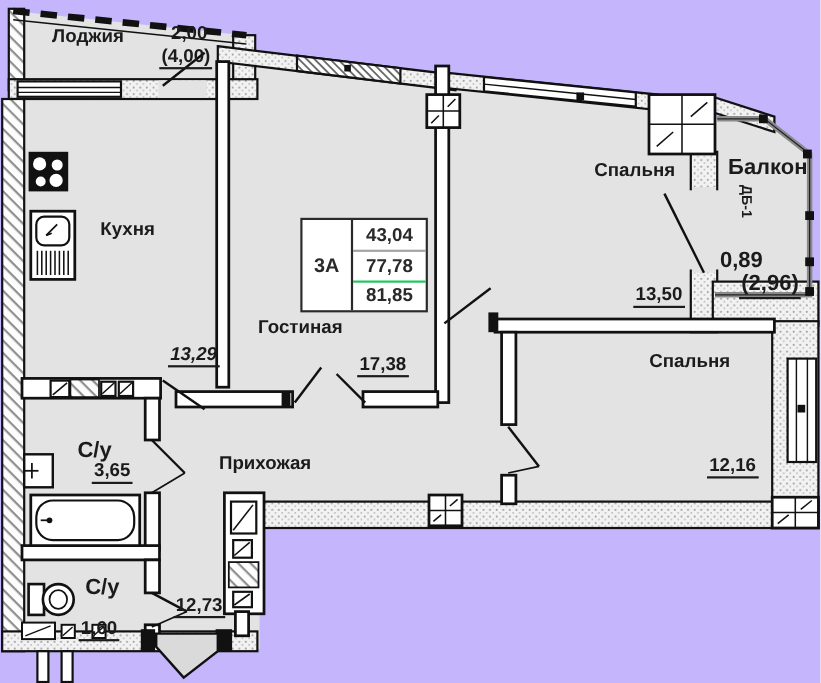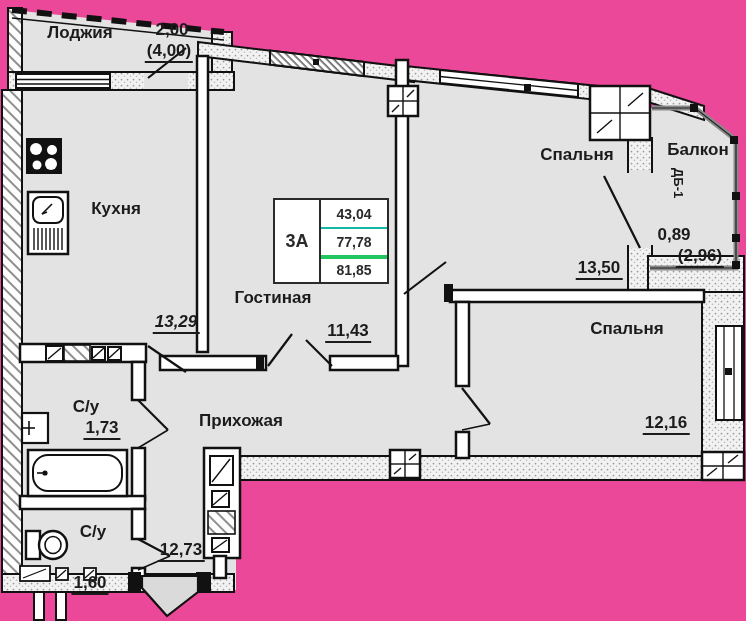--- a/index.html
+++ b/index.html
@@ -1,33 +1,33 @@
 <!DOCTYPE html>
 <html><head>
 <meta charset="utf-8">
 <style>
   html,body{margin:0;padding:0;background:#fff;}
-  #plan{position:relative;width:746px;height:621px;background:#ec4899;overflow:hidden;
+  #plan{position:relative;width:746px;height:621px;background:#c4b5fd;overflow:hidden;
         font-family:"Liberation Sans",sans-serif;}
   #plan svg{position:absolute;left:0;top:0;}
   .lbl{position:absolute;font-weight:700;font-size:17px;color:#1b1b1b;
        transform:translateX(-50%);white-space:nowrap;line-height:1.1;}
   .u{border-bottom:2.5px solid #1b1b1b;padding:0 2px 1px 2px;margin-top:28px;}
-  .small{font-size:17px;}
+  .small{font-size:20px;}
   .tiny{font-size:13px;}
   .vert{transform:translateX(-50%) rotate(90deg);transform-origin:center;}
   
   #unit-table{position:absolute;left:273px;top:198px;width:112px;height:82px;
       background:#fff;border:2px solid #2a2a2a;display:grid;
       grid-template-columns:46px 1fr;grid-template-rows:1fr 1fr 1fr;}
   #unit-table .cell{display:flex;align-items:center;justify-content:center;
-      font-weight:700;font-size:14px;color:#2a2a2a;}
+      font-weight:700;font-size:17px;color:#2a2a2a;}
   #unit-table .code{grid-row:1 / span 3;border-right:2px solid #2a2a2a;font-size:18px;}
-  #unit-table .r2{border-top:2px solid #14b8a6;}
-  #unit-table .r3{border-top:4px solid #22c55e;}
+  #unit-table .r2{border-top:2px solid #a3a3a3;}
+  #unit-table .r3{border-top:2px solid #22c55e;}
 </style>
 </head>
 <body>
 
 <div id="plan">
 
 <svg width="746" height="621" viewBox="0 0 746 621">
   <defs>
     <pattern id="speck" width="6" height="6" patternUnits="userSpaceOnUse">
       <rect width="6" height="6" fill="#f2f2f2"></rect>
@@ -252,41 +252,41 @@
 </svg>
 
   <div class="lbl" style="left:80px;top:24px;">Лоджия</div>
   <div class="lbl" style="left:172px;top:21px;">2,00</div>
   <div class="lbl" style="left:169px;top:42px;"><span class="u">(4,00)</span></div>
 
   <div class="lbl" style="left:116px;top:200px;text-align:right;">Кухня</div>
   <div class="lbl" style="left:176px;top:313px;font-style:italic;"><span class="u">13,29</span></div>
 
   <div class="lbl" style="left:266px;top:289px;padding-left:14px;">Гостиная</div>
-  <div class="lbl" style="left:348px;top:322px;"><span class="u">11,43</span></div>
+  <div class="lbl" style="left:348px;top:322px;"><span class="u">17,38</span></div>
 
   <div class="lbl" style="left:577px;top:146px;">Спальня</div>
   <div class="lbl" style="left:599px;top:259px;"><span class="u">13,50</span></div>
 
   <div class="lbl small" style="left:698px;top:141px;">Балкон</div>
   <div class="lbl vert tiny" style="left:678px;top:176px;">ДБ-1</div>
   <div class="lbl small" style="left:674px;top:226px;">0,89</div>
   <div class="lbl small" style="left:700px;top:247px;"><span class="u">(2,96)</span></div>
 
   <div class="lbl" style="left:627px;top:320px;">Спальня</div>
   <div class="lbl" style="left:666px;top:414px;"><span class="u">12,16</span></div>
 
   <div class="lbl" style="left:241px;top:412px;">Прихожая</div>
   <div class="lbl" style="left:181px;top:541px;"><span class="u">12,73</span></div>
 
   <div class="lbl small" style="left:86px;top:398px;">С/у</div>
-  <div class="lbl" style="left:102px;top:419px;"><span class="u">1,73</span></div>
+  <div class="lbl" style="left:102px;top:419px;"><span class="u">3,65</span></div>
 
   <div class="lbl small" style="left:93px;top:523px;">С/у</div>
-  <div class="lbl" style="left:90px;top:574px;"><span class="u">1,60</span></div>
+  <div class="lbl" style="left:90px;top:562px;"><span class="u">1,60</span></div>
 
   <div id="unit-table">
     <div class="cell code">3А</div>
     <div class="cell">43,04</div>
     <div class="cell r2">77,78</div>
     <div class="cell r3">81,85</div>
   </div>
 
 </div>
 

